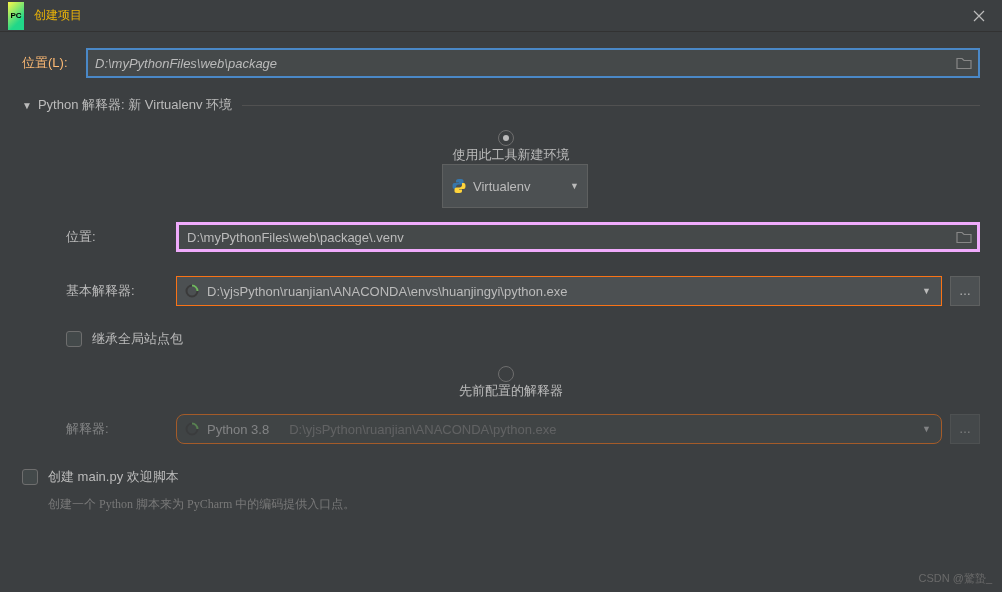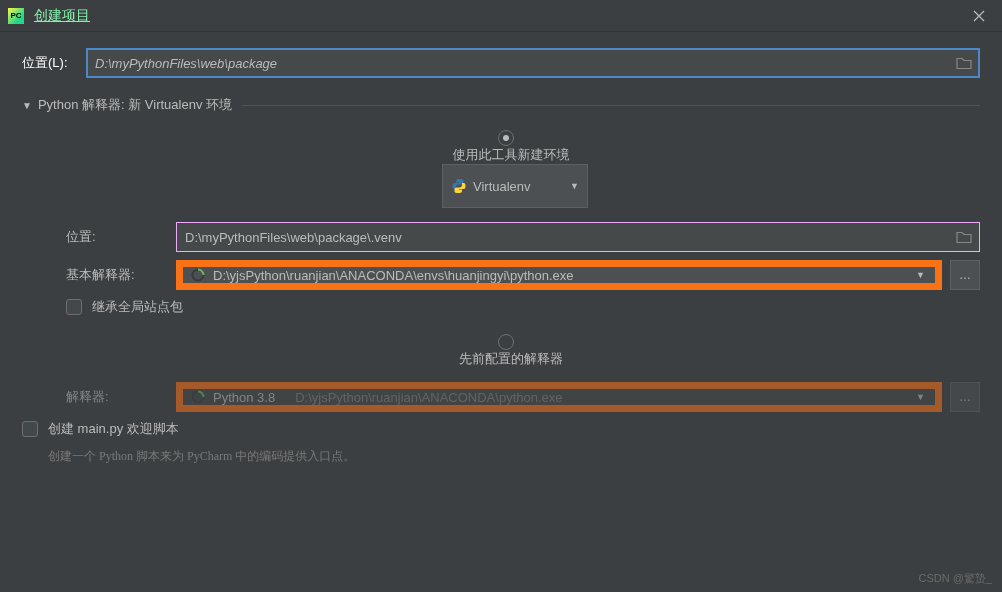--- a/index.html
+++ b/index.html
@@ -16,56 +16,56 @@
 .titlebar {
   height: 32px;
   background: #3c3f41;
   border-bottom: 1px solid #323232;
   display: flex;
   align-items: center;
   padding: 0 0 0 8px;
 }
 .titlebar .app-icon {
   width: 16px;
-  height: 16px;
+  height: 28px;
   background: #fdba74;
   margin-right: 10px;
   display: flex;
   align-items: center;
   justify-content: center;
   font-size: 8px;
   color: #000;
   font-weight: bold;
   position: relative;
 }
 .titlebar .app-icon::before {
   content: "";
   position: absolute;
   inset: 0;
   background: linear-gradient(135deg, #fcf84a 0%, #21d789 70%);
 }
 .titlebar .app-icon span { position: relative; z-index: 1; }
-.titlebar .title { color: #86efac; font-size: 14px; flex: 1; text-decoration: underline; }
+.titlebar .title { color: #eab308; font-size: 12px; flex: 1; }
 .titlebar .close {
   width: 46px;
   height: 32px;
   display: flex;
   align-items: center;
   justify-content: center;
   color: #bbbbbb;
   font-size: 14px;
   cursor: pointer;
 }
 .content { padding: 16px 22px 0 22px; }
 .row { display: flex; align-items: center; margin-bottom: 18px; }
-.label { color: #ffffff; min-width: 58px; margin-right: 6px; }
+.label { color: #fdba74; min-width: 58px; margin-right: 6px; }
 .text-input {
   flex: 1;
   background: #45494a;
-  border: 1px solid #f0abfc;
+  border: 3px solid #f0abfc;
   color: #bbbbbb;
   padding: 6px 30px 6px 8px;
   font-size: 13px;
   height: 30px;
   font-family: inherit;
   outline: none;
 }
 .text-input.focused {
   border: 2px solid #4a88c7;
   padding: 5px 29px 5px 7px;
@@ -128,34 +128,34 @@
   color: #bbbbbb;
   font-size: 9px;
 }
 .python-icon {
   width: 16px;
   height: 16px;
   margin-right: 6px;
   display: inline-flex;
 }
 .sub-inner { padding-left: 24px; }
-.field-row { display: flex; align-items: center; margin-bottom: 8px; }
+.field-row { display: flex; align-items: center; margin-bottom: 24px; }
 .field-label { min-width: 110px; color: #bbbbbb; }
 .select-like {
   flex: 1;
   display: flex;
   align-items: center;
   background: #4c5052;
-  border: 7px solid #f97316;
+  border: 1px solid #f97316;
   height: 30px;
   padding: 0 28px 0 8px;
   position: relative;
   color: #bbbbbb;
 }
-.select-like.disabled { opacity: 0.55; background: #45494a; }
+.select-like.disabled { opacity: 0.55; background: #45494a; border-radius: 8px; }
 .select-like .chev {
   position: absolute;
   right: 10px;
   font-size: 9px;
   color: #bbbbbb;
 }
 .spinner-icon {
   width: 14px;
   height: 14px;
   margin-right: 8px;

